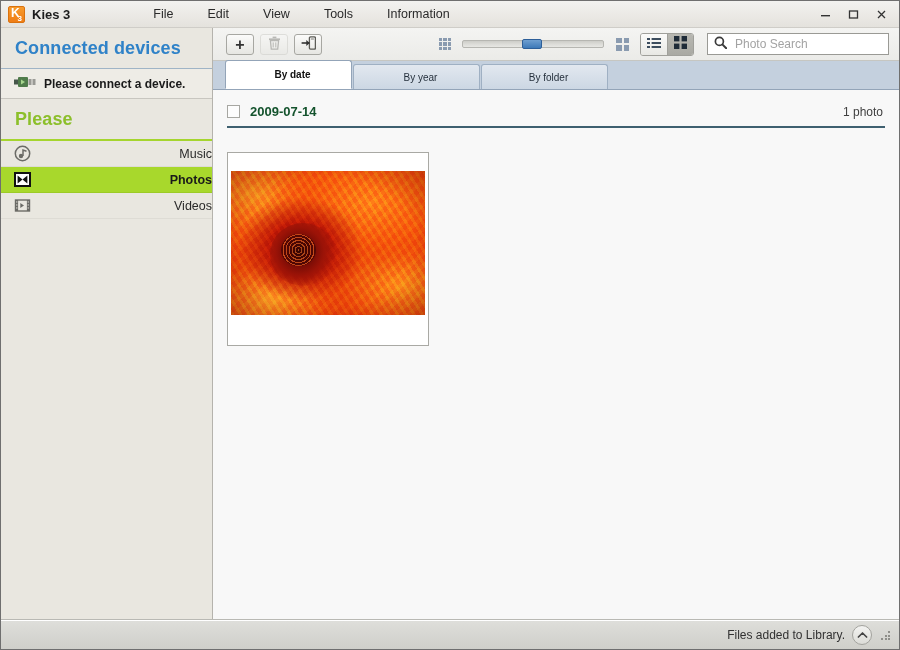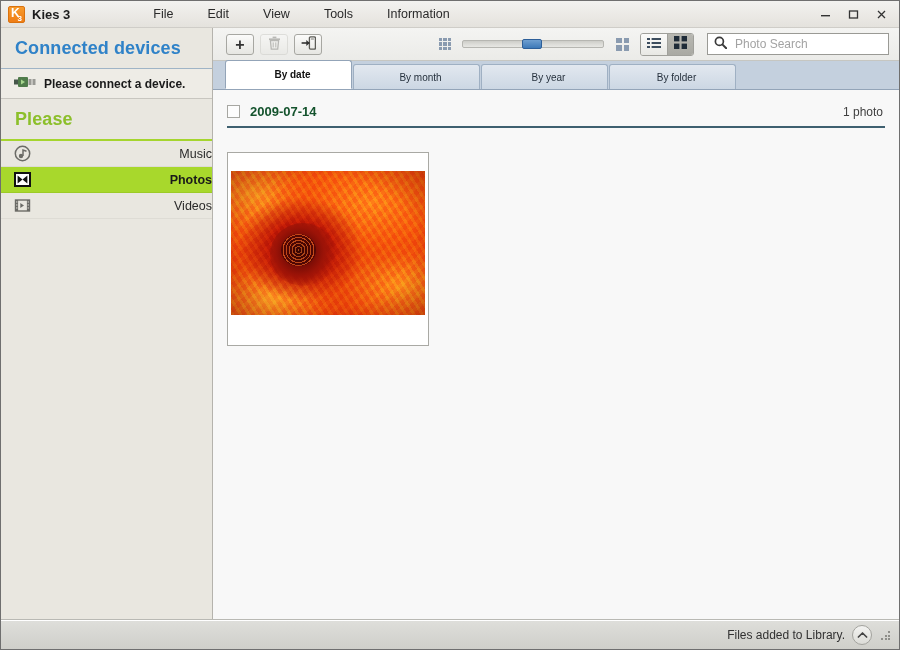--- a/index.html
+++ b/index.html
@@ -593,21 +593,20 @@
               <circle cx="5.4" cy="5.4" r="4" fill="none" stroke="#3a3a3a" stroke-width="1.7"></circle>
               <path d="M8.6 8.6 L12.2 12.2" stroke="#3a3a3a" stroke-width="2" stroke-linecap="round"></path>
             </svg>
           </span>
           <input type="text" placeholder="Photo Search" style="">
         </div>
       </div>
 
       <div class="tabstrip">
         <div class="tab active">By date</div>
-        <div class="tab">By month</div>
         <div class="tab">By year</div>
         <div class="tab">By folder</div>
       </div>
 
       <div class="content">
         <div class="group-head">
           <div class="gcheck"></div>
           <div class="gtitle">2009-07-14</div>
           <div class="gcount">1 photo</div>
         </div>

